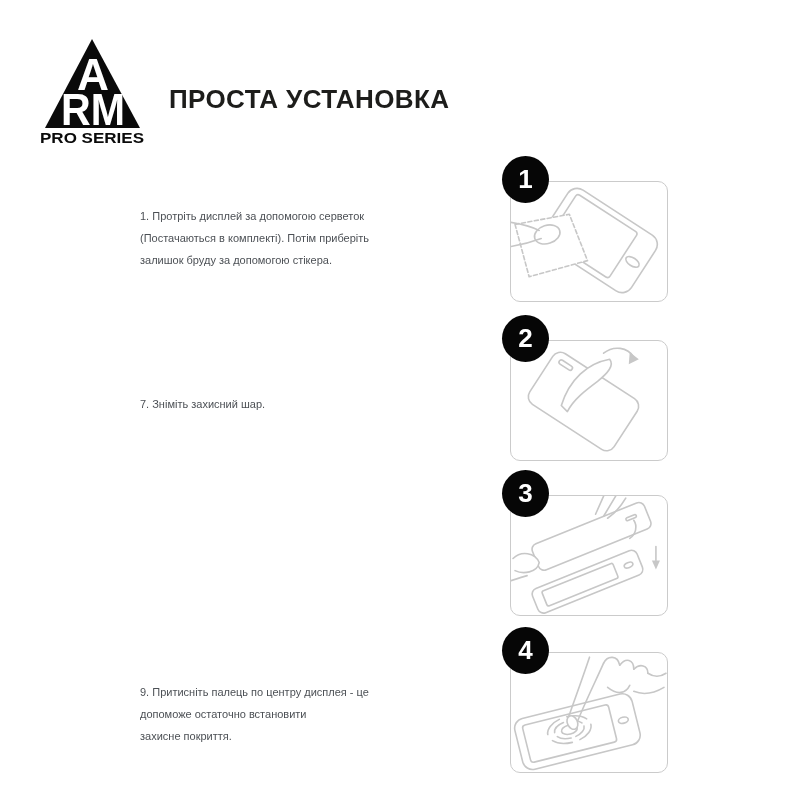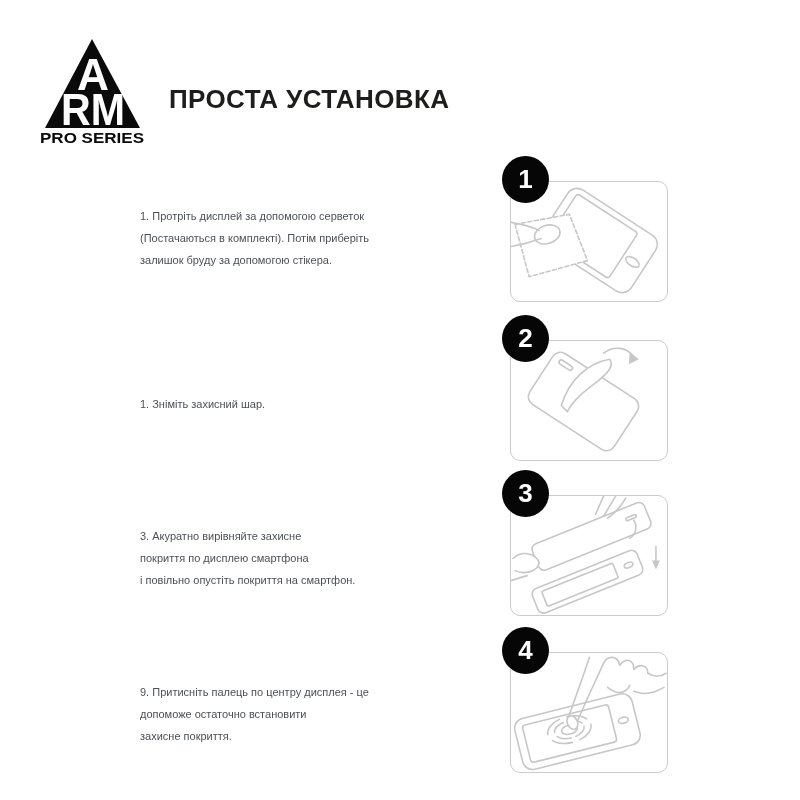--- a/index.html
+++ b/index.html
@@ -38,24 +38,21 @@
     <text x="53" y="58" font-size="44" font-weight="bold" fill="#ffffff" text-anchor="middle" textLength="32" lengthAdjust="spacingAndGlyphs">A</text>
     <text x="53" y="93" font-size="44" font-weight="bold" fill="#ffffff" text-anchor="middle" textLength="64" lengthAdjust="spacingAndGlyphs">RM</text>
     <text x="52" y="111" font-size="15" font-weight="bold" fill="#0a0a0a" text-anchor="middle" textLength="104" lengthAdjust="spacingAndGlyphs">PRO SERIES</text>
   </svg>
 
   <div class="title">ПРОСТА УСТАНОВКА</div>
 
   <div class="step-text" id="t1">1. Протріть дисплей за допомогою серветок
 (Постачаються в комплекті). Потім приберіть
 залишок бруду за допомогою стікера.</div>
-  <div class="step-text" id="t2">1. Зніміть захисний шар.</div>
-  <div class="step-text" id="t3">3. Акуратно вирівняйте захисне
-покриття по дисплею смартфона
-і повільно опустіть покриття на смартфон.</div>
+  <div class="step-text" id="t2">7. Зніміть захисний шар.</div>
   <div class="step-text" id="t4">9. Притисніть палець по центру дисплея - це
 допоможе остаточно встановити
 захисне покриття.</div>
 
   <div class="fig" id="g1">
     <div class="badge">
       <span>1</span>
     </div>
     <div class="box">
       <svg class="art" viewBox="0 0 155 118">

